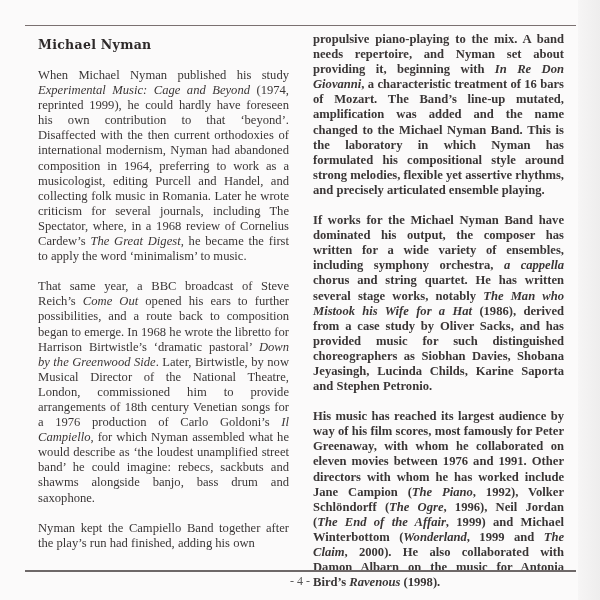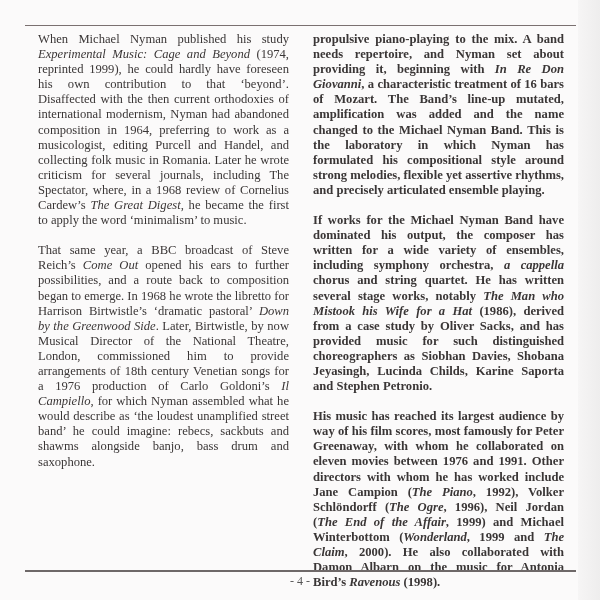--- a/index.html
+++ b/index.html
@@ -39,22 +39,24 @@
     text-align: center; font-size: 12px; color: #555;
   }
 </style>
 </head>
 <body>
 
 <div class="page-shade"></div>
 <div class="rule top"></div>
 
 <div class="col left">
+  <div class="heading">Michael Nyman</div>
   <p class="para">When Michael Nyman published his study <em>Experimental Music: Cage and Beyond</em> (1974, reprinted 1999), he could hardly have foreseen his own contribution to that ‘beyond’. Disaffected with the then current orthodoxies of international modernism, Nyman had abandoned composition in 1964, preferring to work as a musicologist, editing Purcell and Handel, and collecting folk music in Romania. Later he wrote criticism for several journals, including The Spectator, where, in a 1968 review of Cornelius Cardew’s <em>The Great Digest</em>, he became the first to apply the word ‘minimalism’ to music.</p>
   <p class="para">That same year, a BBC broadcast of Steve Reich’s <em>Come Out</em> opened his ears to further possibilities, and a route back to composition began to emerge. In 1968 he wrote the libretto for Harrison Birtwistle’s ‘dramatic pastoral’ <em>Down by the Greenwood Side</em>. Later, Birtwistle, by now Musical Director of the National Theatre, London, commissioned him to provide arrangements of 18th century Venetian songs for a 1976 production of Carlo Goldoni’s <em>Il Campiello</em>, for which Nyman assembled what he would describe as ‘the loudest unamplified street band’ he could imagine: rebecs, sackbuts and shawms alongside banjo, bass drum and saxophone.</p>
+  <p class="para">Nyman kept the Campiello Band together after the play’s run had finished, adding his own</p>
 </div>
 
 <div class="col right">
   <p class="para">propulsive piano-playing to the mix. A band needs repertoire, and Nyman set about providing it, beginning with <em>In Re Don Giovanni</em>, a characteristic treatment of 16  bars of Mozart. The Band’s line-up mutated, amplification was added and the name changed to the Michael Nyman Band. This is the laboratory in which Nyman has formulated his compositional style around strong melodies, flexible yet assertive rhythms, and precisely articulated ensemble playing.</p>
   <p class="para">If works for the Michael Nyman Band have dominated his output, the composer has written for a wide variety of ensembles, including symphony orchestra, <em>a cappella</em> chorus and string quartet. He has written several stage works, notably <em>The Man who Mistook his Wife for a Hat</em> (1986), derived from a case study by Oliver Sacks, and has provided music for such distinguished choreographers as Siobhan Davies, Shobana Jeyasingh, Lucinda Childs, Karine Saporta and Stephen Petronio.</p>
   <p class="para">His music has reached its largest audience by way of his film scores, most famously for Peter Greenaway, with whom he collaborated on eleven movies between 1976 and 1991. Other directors with whom he has worked include Jane Campion (<em>The Piano</em>, 1992), Volker Schlöndorff (<em>The Ogre</em>, 1996), Neil Jordan (<em>The End of the Affair</em>, 1999) and Michael Winterbottom (<em>Wonderland</em>, 1999 and <em>The Claim</em>, 2000). He also collaborated with Damon Albarn on the music for Antonia Bird’s <em>Ravenous</em> (1998).</p>
 </div>
 
 <div class="rule bottom"></div>
 <div class="page-number">- 4 -</div>

